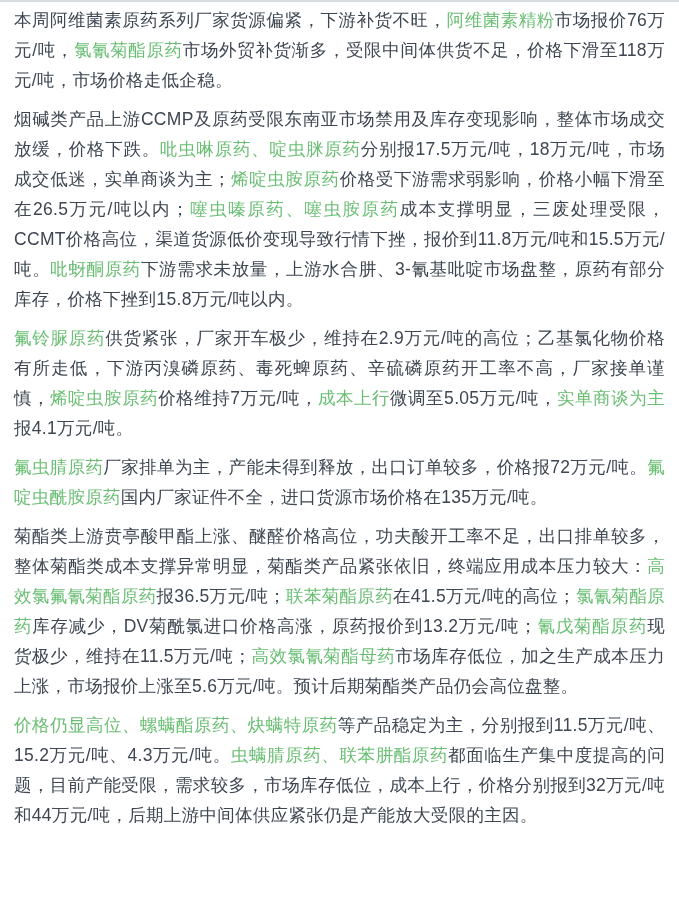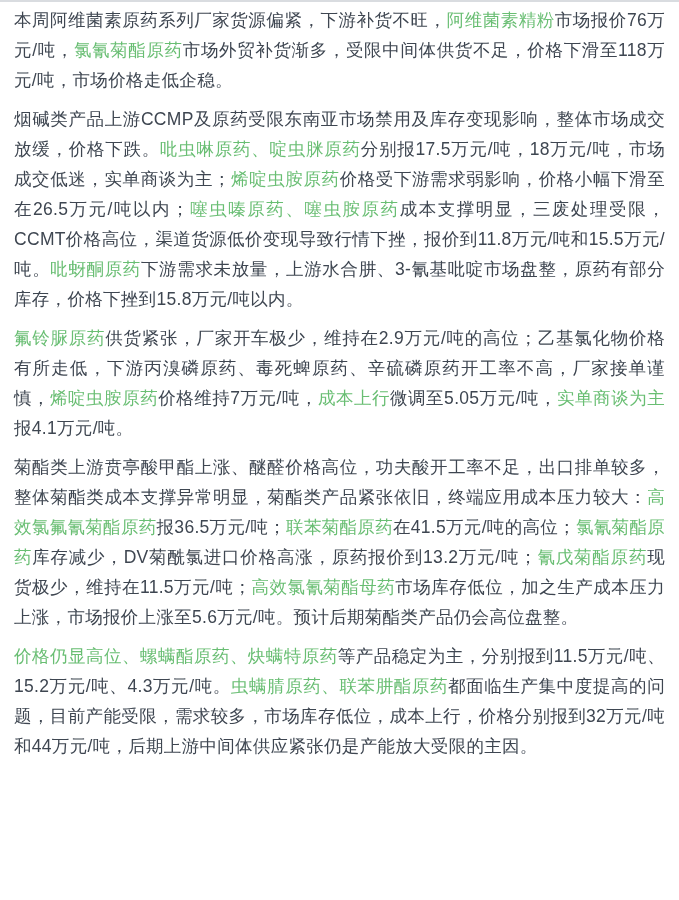--- a/index.html
+++ b/index.html
@@ -30,15 +30,16 @@
 </style>
 </head>
 <body>
 
 <div class="top-divider"></div>
 
 <div class="article">
     <p class="para"><span class="txt">本周阿维菌素原药系列厂家货源偏紧，下游补货不旺，</span><span class="hl">阿维菌素精粉</span><span class="txt">市场报价76万元/吨，</span><span class="hl">氯氰菊酯原药</span><span class="txt">市场外贸补货渐多，受限中间体供货不足，价格下滑至118万元/吨，市场价格走低企稳。</span></p>
     <p class="para"><span class="txt">烟碱类产品上游CCMP及原药受限东南亚市场禁用及库存变现影响，整体市场成交放缓，价格下跌。</span><span class="hl">吡虫啉原药、啶虫脒原药</span><span class="txt">分别报17.5万元/吨，18万元/吨，市场成交低迷，实单商谈为主；</span><span class="hl">烯啶虫胺原药</span><span class="txt">价格受下游需求弱影响，价格小幅下滑至在26.5万元/吨以内；</span><span class="hl">噻虫嗪原药、噻虫胺原药</span><span class="txt">成本支撑明显，三废处理受限，CCMT价格高位，渠道货源低价变现导致行情下挫，报价到11.8万元/吨和15.5万元/吨。</span><span class="hl">吡蚜酮原药</span><span class="txt">下游需求未放量，上游水合肼、3-氰基吡啶市场盘整，原药有部分库存，价格下挫到15.8万元/吨以内。</span></p>
     <p class="para"><span class="hl">氟铃脲原药</span><span class="txt">供货紧张，厂家开车极少，维持在2.9万元/吨的高位；乙基氯化物价格有所走低，下游丙溴磷原药、毒死蜱原药、辛硫磷原药开工率不高，厂家接单谨慎，</span><span class="hl">烯啶虫胺原药</span><span class="txt">价格维持7万元/吨，</span><span class="hl">成本上行</span><span class="txt">微调至5.05万元/吨，</span><span class="hl">实单商谈为主</span><span class="txt">报4.1万元/吨。</span></p>
+    <p class="para"><span class="hl">氟虫腈原药</span><span class="txt">厂家排单为主，产能未得到释放，出口订单较多，价格报72万元/吨。</span><span class="hl">氟啶虫酰胺原药</span><span class="txt">国内厂家证件不全，进口货源市场价格在135万元/吨。</span></p>
     <p class="para"><span class="txt">菊酯类上游贲亭酸甲酯上涨、醚醛价格高位，功夫酸开工率不足，出口排单较多，整体菊酯类成本支撑异常明显，菊酯类产品紧张依旧，终端应用成本压力较大：</span><span class="hl">高效氯氟氰菊酯原药</span><span class="txt">报36.5万元/吨；</span><span class="hl">联苯菊酯原药</span><span class="txt">在41.5万元/吨的高位；</span><span class="hl">氯氰菊酯原药</span><span class="txt">库存减少，DV菊酰氯进口价格高涨，原药报价到13.2万元/吨；</span><span class="hl">氰戊菊酯原药</span><span class="txt">现货极少，维持在11.5万元/吨；</span><span class="hl">高效氯氰菊酯母药</span><span class="txt">市场库存低位，加之生产成本压力上涨，市场报价上涨至5.6万元/吨。预计后期菊酯类产品仍会高位盘整。</span></p>
     <p class="para"><span class="hl">价格仍显高位、螺螨酯原药、炔螨特原药</span><span class="txt">等产品稳定为主，分别报到11.5万元/吨、15.2万元/吨、4.3万元/吨。</span><span class="hl">虫螨腈原药、联苯肼酯原药</span><span class="txt">都面临生产集中度提高的问题，目前产能受限，需求较多，市场库存低位，成本上行，价格分别报到32万元/吨和44万元/吨，后期上游中间体供应紧张仍是产能放大受限的主因。</span></p>
   </div>
 
 </body></html>

